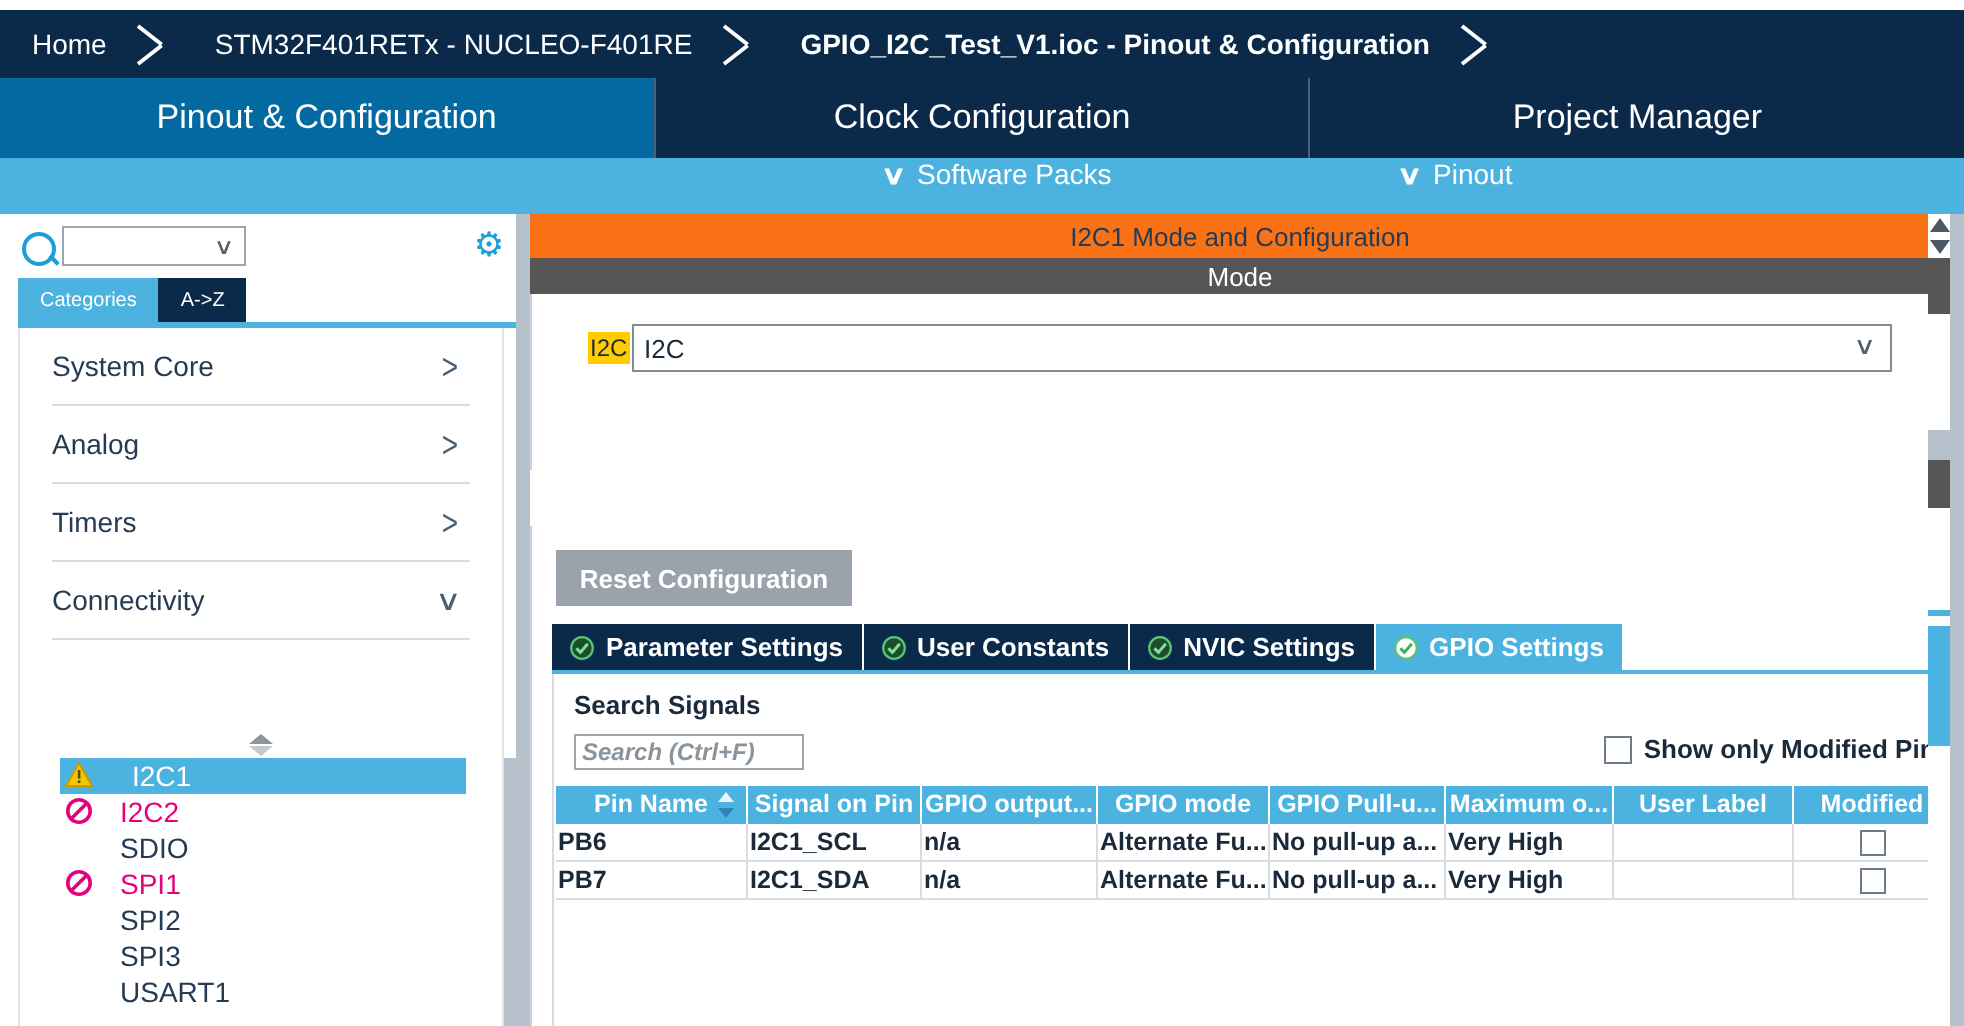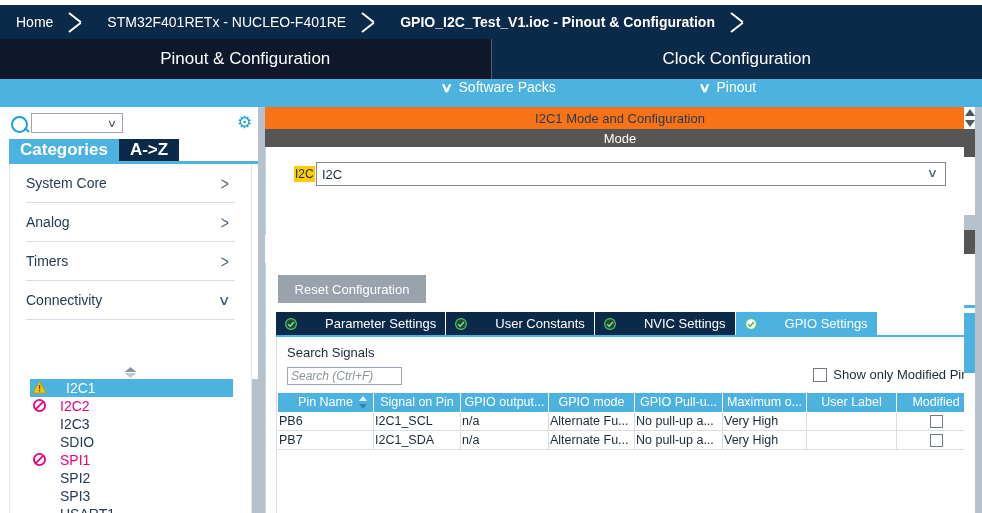--- a/index.html
+++ b/index.html
@@ -70,21 +70,21 @@
   .navtab {
     flex: 1 1 0;
     display: flex; align-items: center; justify-content: center;
     color: #ffffff;
     font-size: 17px;
     border-right: 1px solid #4a6076;
     box-sizing: border-box;
   }
   .navtab:last-child { border-right: none; }
   .navtab.active { background: #4cб; }
-  .navtab.active { background: #0f172a; }
+  .navtab.active { background: #0369a1; }
 
   
   .subnav {
     position: absolute; left: 0; top: 79px;
     width: 982px; height: 28px;
     background: #4cb3e0;
     display: flex;
   }
   .subnav-item {
     flex: 0 0 auto;
@@ -150,24 +150,23 @@
 
   .side-tabs {
     position: absolute; left: 9px; top: 32px;
     width: 249px; height: 22px;
     display: flex;
   }
   .side-tab {
     display: flex; align-items: center; justify-content: center;
     height: 22px;
     padding: 0 11px;
-    font-size: 17px;
-    color: #ffffff;
-    box-sizing: border-box;
-    font-weight: bold;
+    font-size: 10px;
+    color: #ffffff;
+    box-sizing: border-box;
   }
   .side-tab.sel { background: #4cb3e0; }
   .side-tab.unsel { background: #0b2a4a; }
   .side-tabs-underline {
     position: absolute; left: 9px; top: 54px;
     width: 249px; height: 3px;
     background: #4cb3e0;
   }
 
   .cat-list {
@@ -345,20 +344,21 @@
     position: absolute; left: 0; top: 138px;
     width: 710px;
   }
   .cfg-body {
     position: absolute; left: 0; top: 156px;
     width: 710px; height: 250px;
     background: #ffffff;
     border-left: 1px solid #c9d0d6;
     border-right: 6px solid #0f172a;
     box-sizing: border-box;
+    font-weight: bold;
   }
 
   .reset-btn {
     position: absolute; left: 12px; top: 12px;
     width: 148px; height: 28px;
     background: #9aa3ab;
     color: #ffffff;
     font-size: 13px;
     display: flex; align-items: center; justify-content: center;
   }
@@ -371,21 +371,20 @@
   .ctab {
     display: flex; align-items: center;
     height: 23px;
     padding: 0 9px;
     font-size: 13px;
     color: #ffffff;
     background: #0b2a4a;
     border-right: 1px solid #ffffff;
     box-sizing: border-box;
     white-space: nowrap;
-    gap: 22px;
   }
   .ctab.active { background: #4cb3e0; border-right: none; }
   .ctab .okdot {
     width: 12px; height: 12px;
     margin-right: 6px;
     flex: none;
   }
   .tab-underline {
     position: absolute; left: 10px; top: 72px;
     width: 700px; height: 2px;
@@ -546,20 +545,21 @@
   <div class="crumb-sep"></div>
   <div class="crumb">STM32F401RETx  -  NUCLEO-F401RE</div>
   <div class="crumb-sep"></div>
   <div class="crumb active">GPIO_I2C_Test_V1.ioc - Pinout &amp; Configuration</div>
   <div class="crumb-sep"></div>
 </div>
 
 <div class="navtabs">
   <div class="navtab active">Pinout &amp; Configuration</div>
   <div class="navtab">Clock Configuration</div>
+  <div class="navtab">Project Manager</div>
 </div>
 
 <div class="subnav"></div>
 <div class="sp-slot subnav-item">
   <span class="chev">∨</span>
   <span>Software Packs</span>
 </div>
 <div class="pin-slot subnav-item">
   <span class="chev">∨</span>
   <span>Pinout</span>
@@ -623,23 +623,20 @@
     <div class="periph-row">
       <span class="p-icon deny">
         <svg width="15" height="15" viewBox="0 0 15 15">
           <circle cx="7.5" cy="7.5" r="5.6" fill="none" stroke="#e6007e" stroke-width="1.8"></circle>
           <line x1="3.6" y1="11.4" x2="11.4" y2="3.6" stroke="#e6007e" stroke-width="1.8"></line>
         </svg>
       </span>
       <span class="p-label txt-deny">I2C2</span>
     </div>
 
-    <div class="periph-row">
-      <span class="p-label">I2C3</span>
-    </div>
 
     <div class="periph-row">
       <span class="p-label">SDIO</span>
     </div>
 
     <div class="periph-row">
       <span class="p-icon deny">
         <svg width="15" height="15" viewBox="0 0 15 15">
           <circle cx="7.5" cy="7.5" r="5.6" fill="none" stroke="#e6007e" stroke-width="1.8"></circle>
           <line x1="3.6" y1="11.4" x2="11.4" y2="3.6" stroke="#e6007e" stroke-width="1.8"></line>

